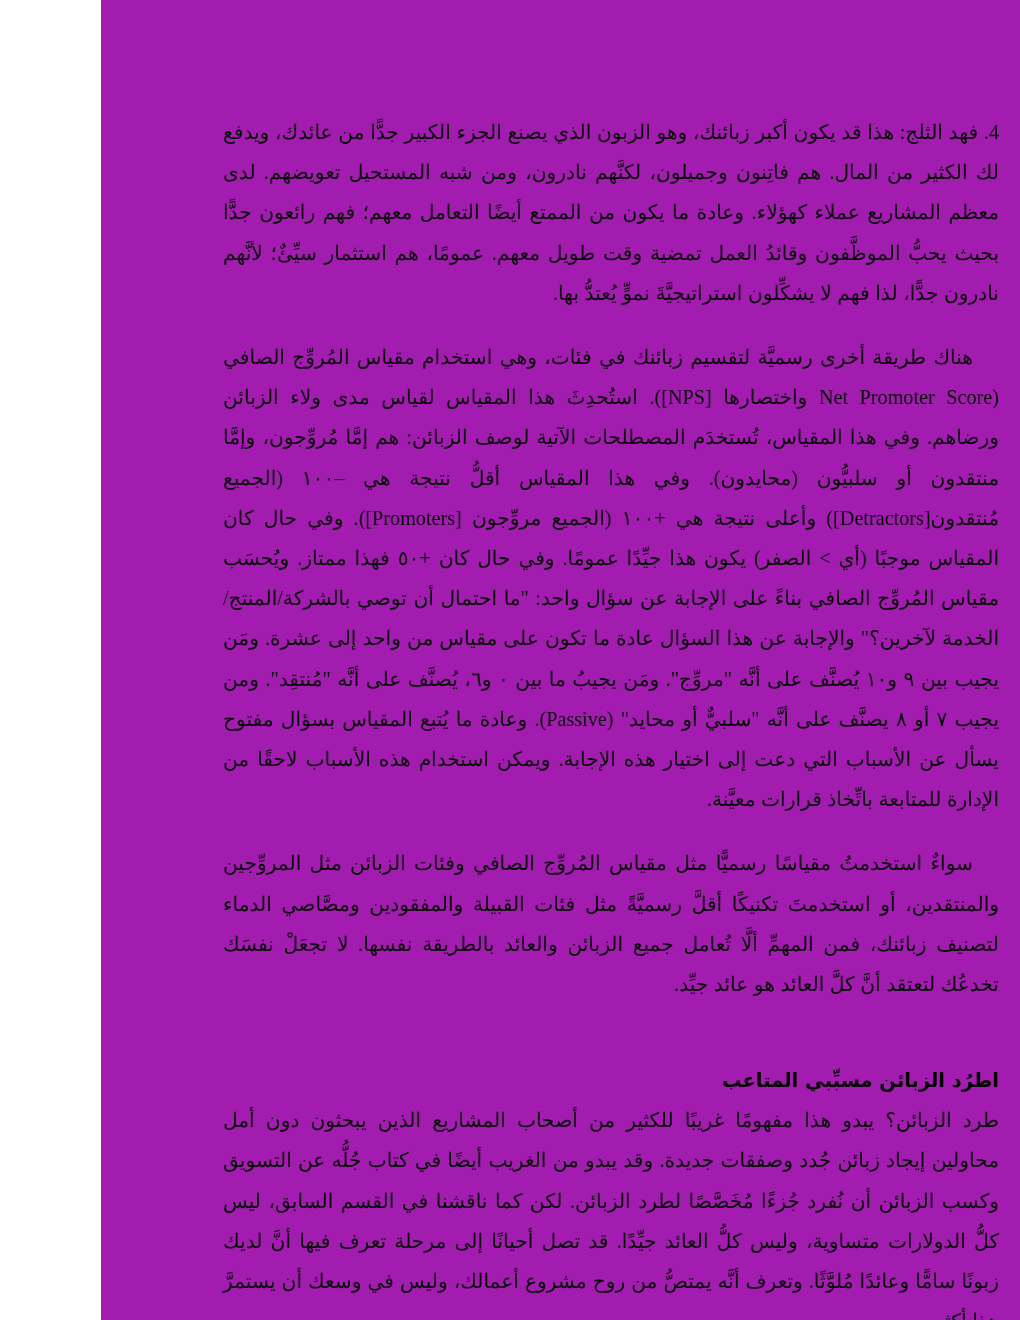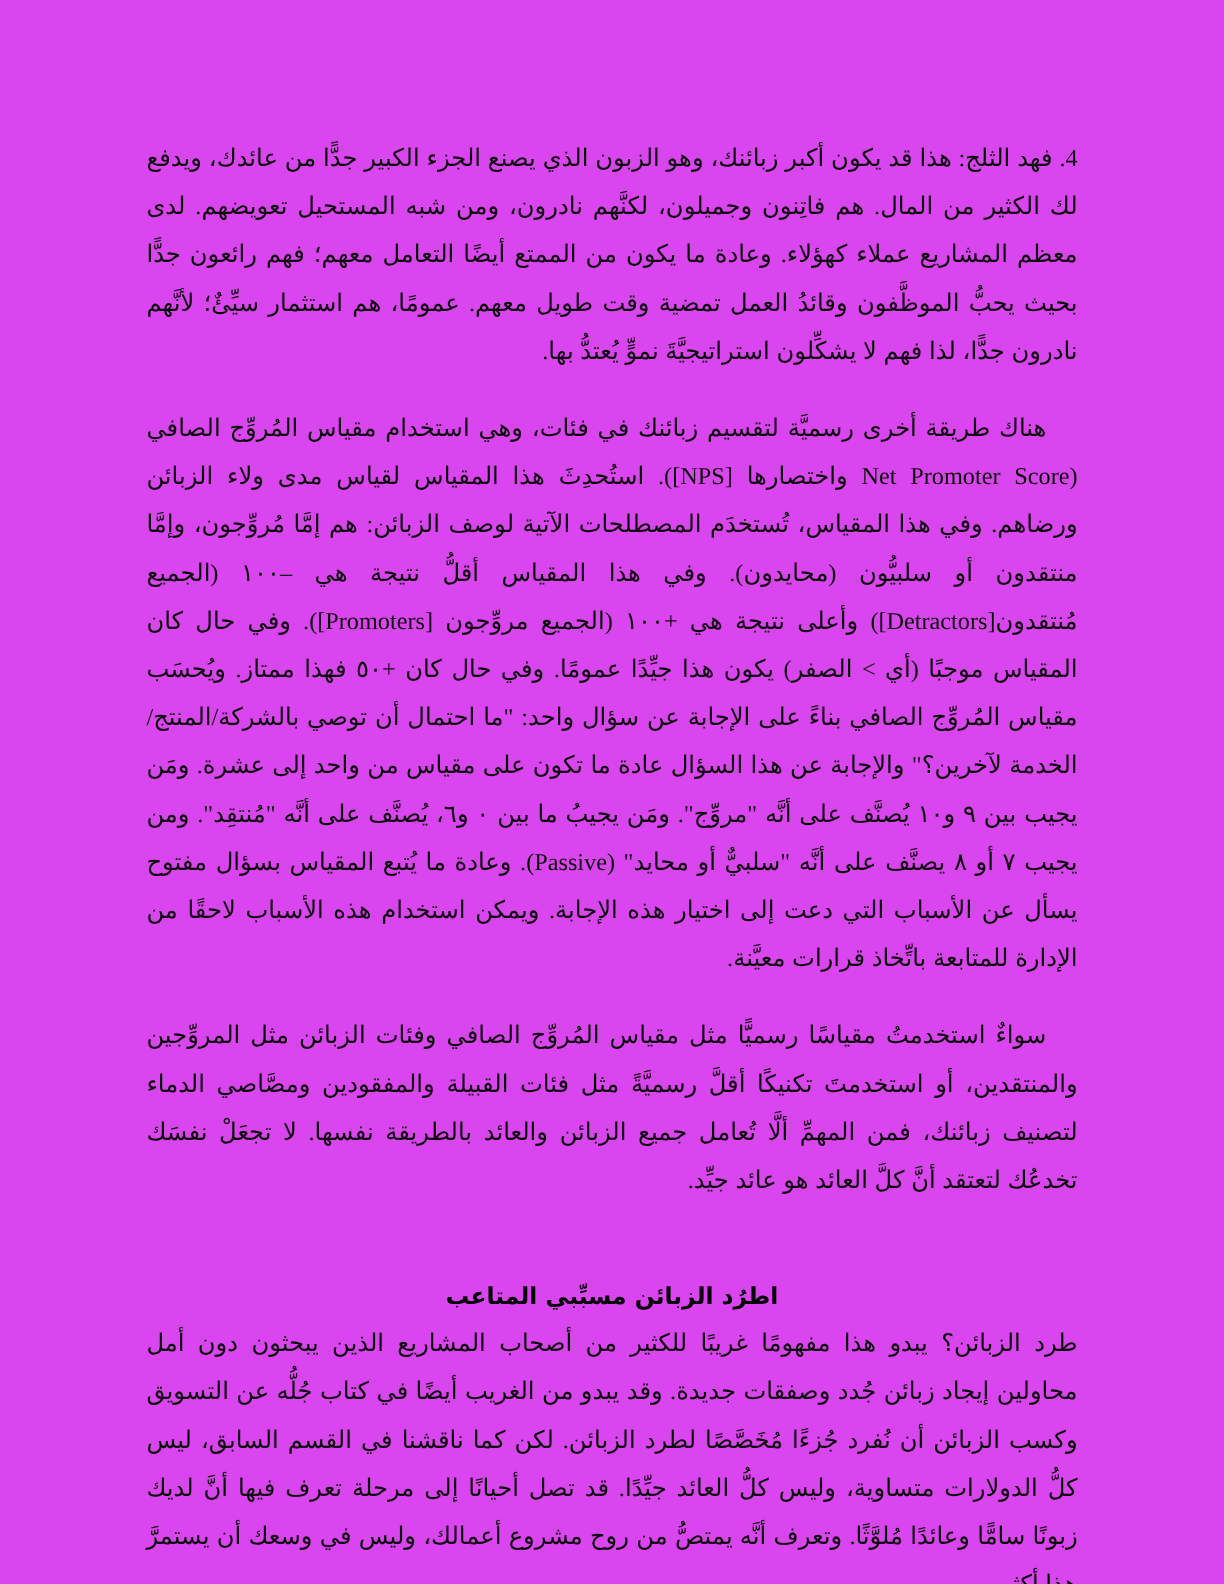--- a/index.html
+++ b/index.html
@@ -10,23 +10,23 @@
   body {
     width: 1020px;
     height: 1320px;
     overflow: hidden;
     font-family: "Liberation Serif", "DejaVu Serif", serif;
     color: #0a0a0a;
   }
 
   #page {
     position: relative;
-    width: 1020px;
+    width: 919px;
     height: 1320px;
-    background: #d946ef;
+    background: #a21caf;
     box-sizing: border-box;
   }
 
   #content {
     position: absolute;
     left: 122px;
     top: 112px;
     width: 776px;
     direction: rtl;
     text-align: justify;
@@ -62,21 +62,21 @@
   }
 
   h2.section-heading {
     margin: 0;
     padding: 0;
     font-family: "DejaVu Sans", "Liberation Sans", sans-serif;
     font-weight: bold;
     font-size: 19.5px;
     line-height: 34px;
     direction: rtl;
-    text-align: center;
+    text-align: right;
     color: #000000;
     letter-spacing: -0.2px;
   }
 
   .pre-heading-gap {
     height: 60px;
   }
 
   .post-heading-gap {
     height: 2px;

